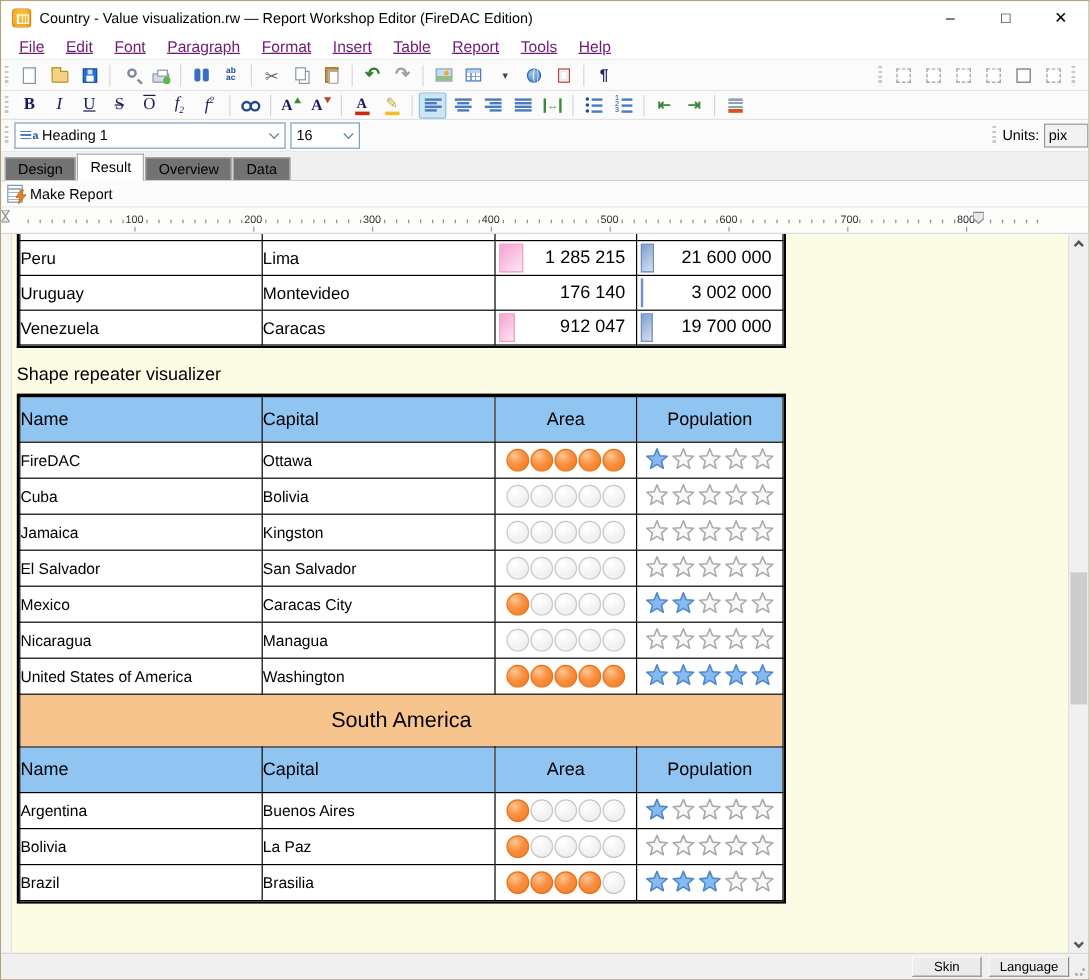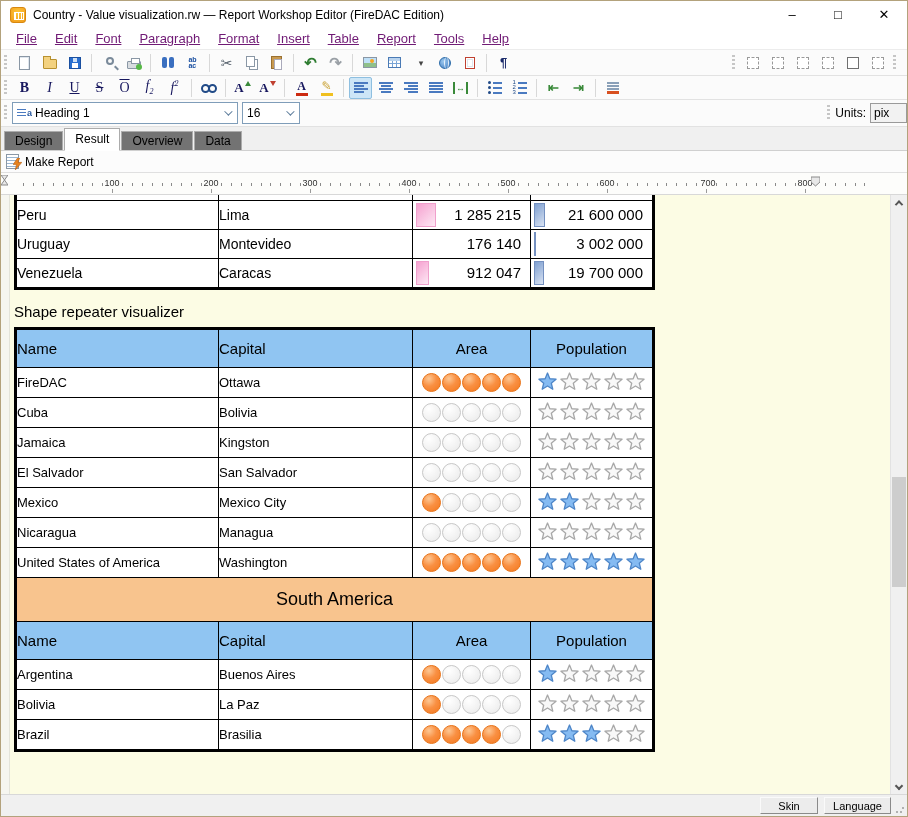--- a/index.html
+++ b/index.html
@@ -879,21 +879,21 @@
                       <polygon points="10,1 12.35,6.76 18.56,7.22 13.8,11.24 15.29,17.28 10,14 4.71,17.28 6.2,11.24 1.44,7.22 7.65,6.76"></polygon>
                     </svg>
                     <svg class="star empty" width="21" height="20" viewBox="0 0 20 20">
                       <polygon points="10,1 12.35,6.76 18.56,7.22 13.8,11.24 15.29,17.28 10,14 4.71,17.28 6.2,11.24 1.44,7.22 7.65,6.76"></polygon>
                     </svg>
                   </div>
                 </td>
               </tr>
               <tr class="shaperow">
                 <td class="txt">Mexico</td>
-                <td class="txt">Mexico City</td>
+                <td class="txt">Caracas City</td>
                 <td>
                   <div class="shapes">
                     <span class="dot filled"></span>
                     <span class="dot empty"></span>
                     <span class="dot empty"></span>
                     <span class="dot empty"></span>
                     <span class="dot empty"></span>
                   </div>
                 </td>
                 <td>

